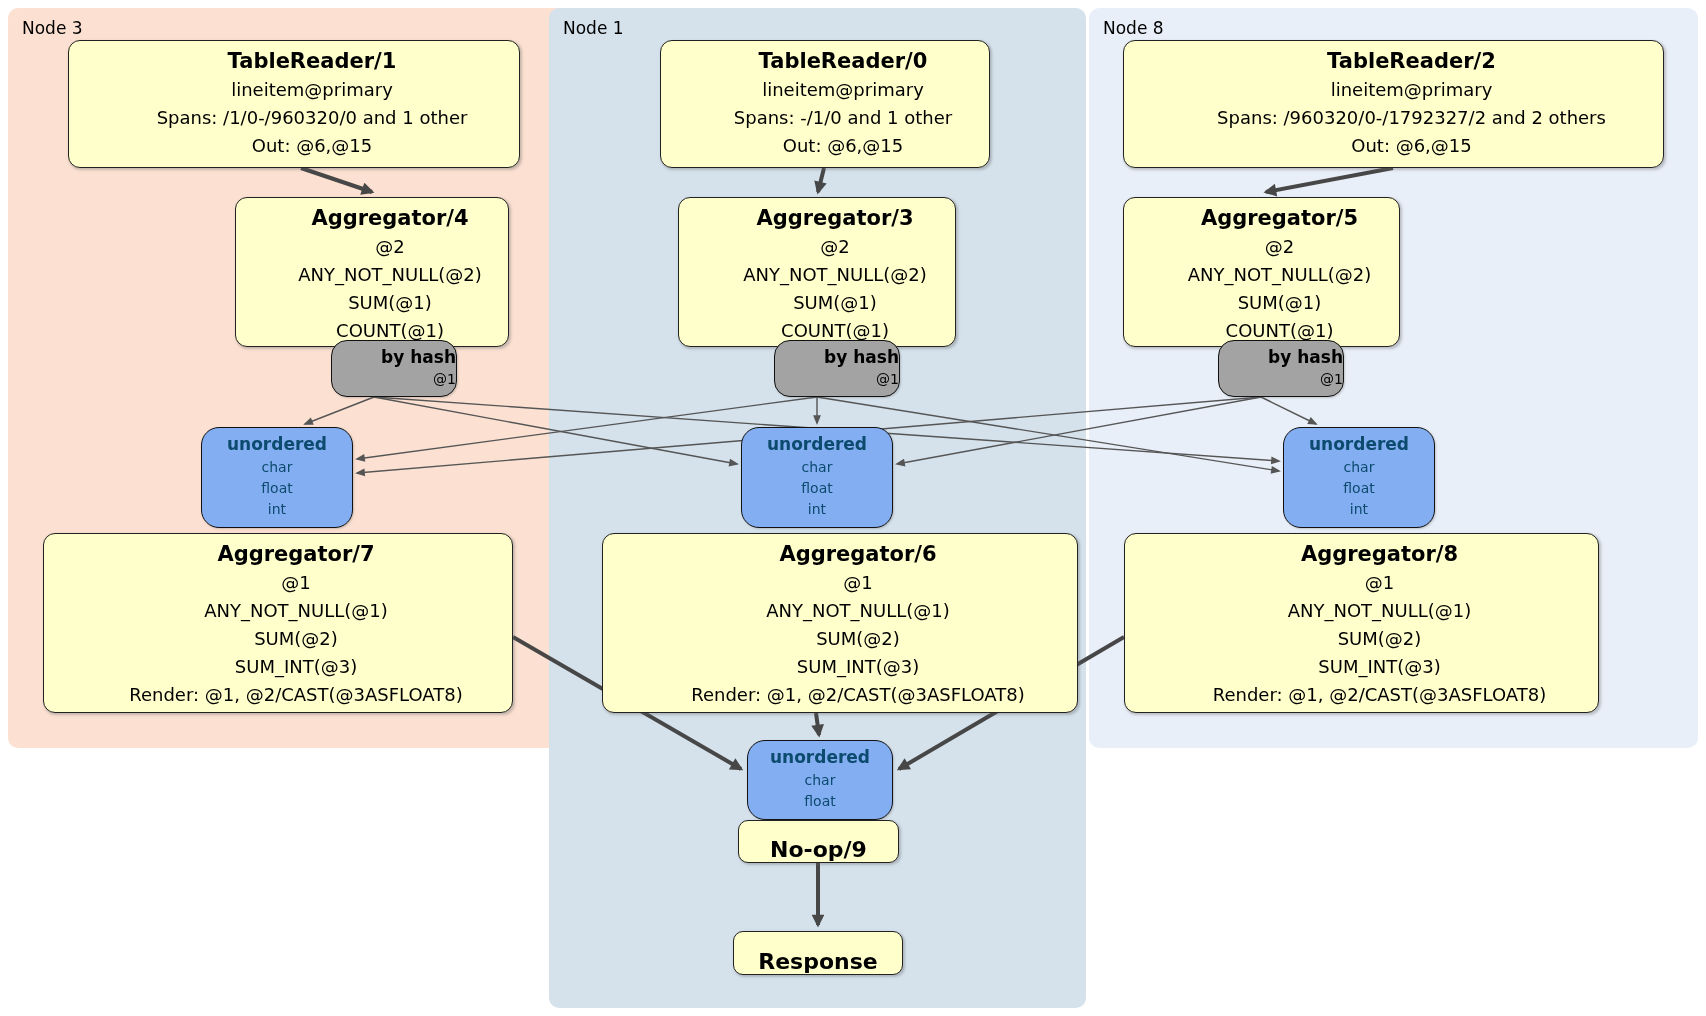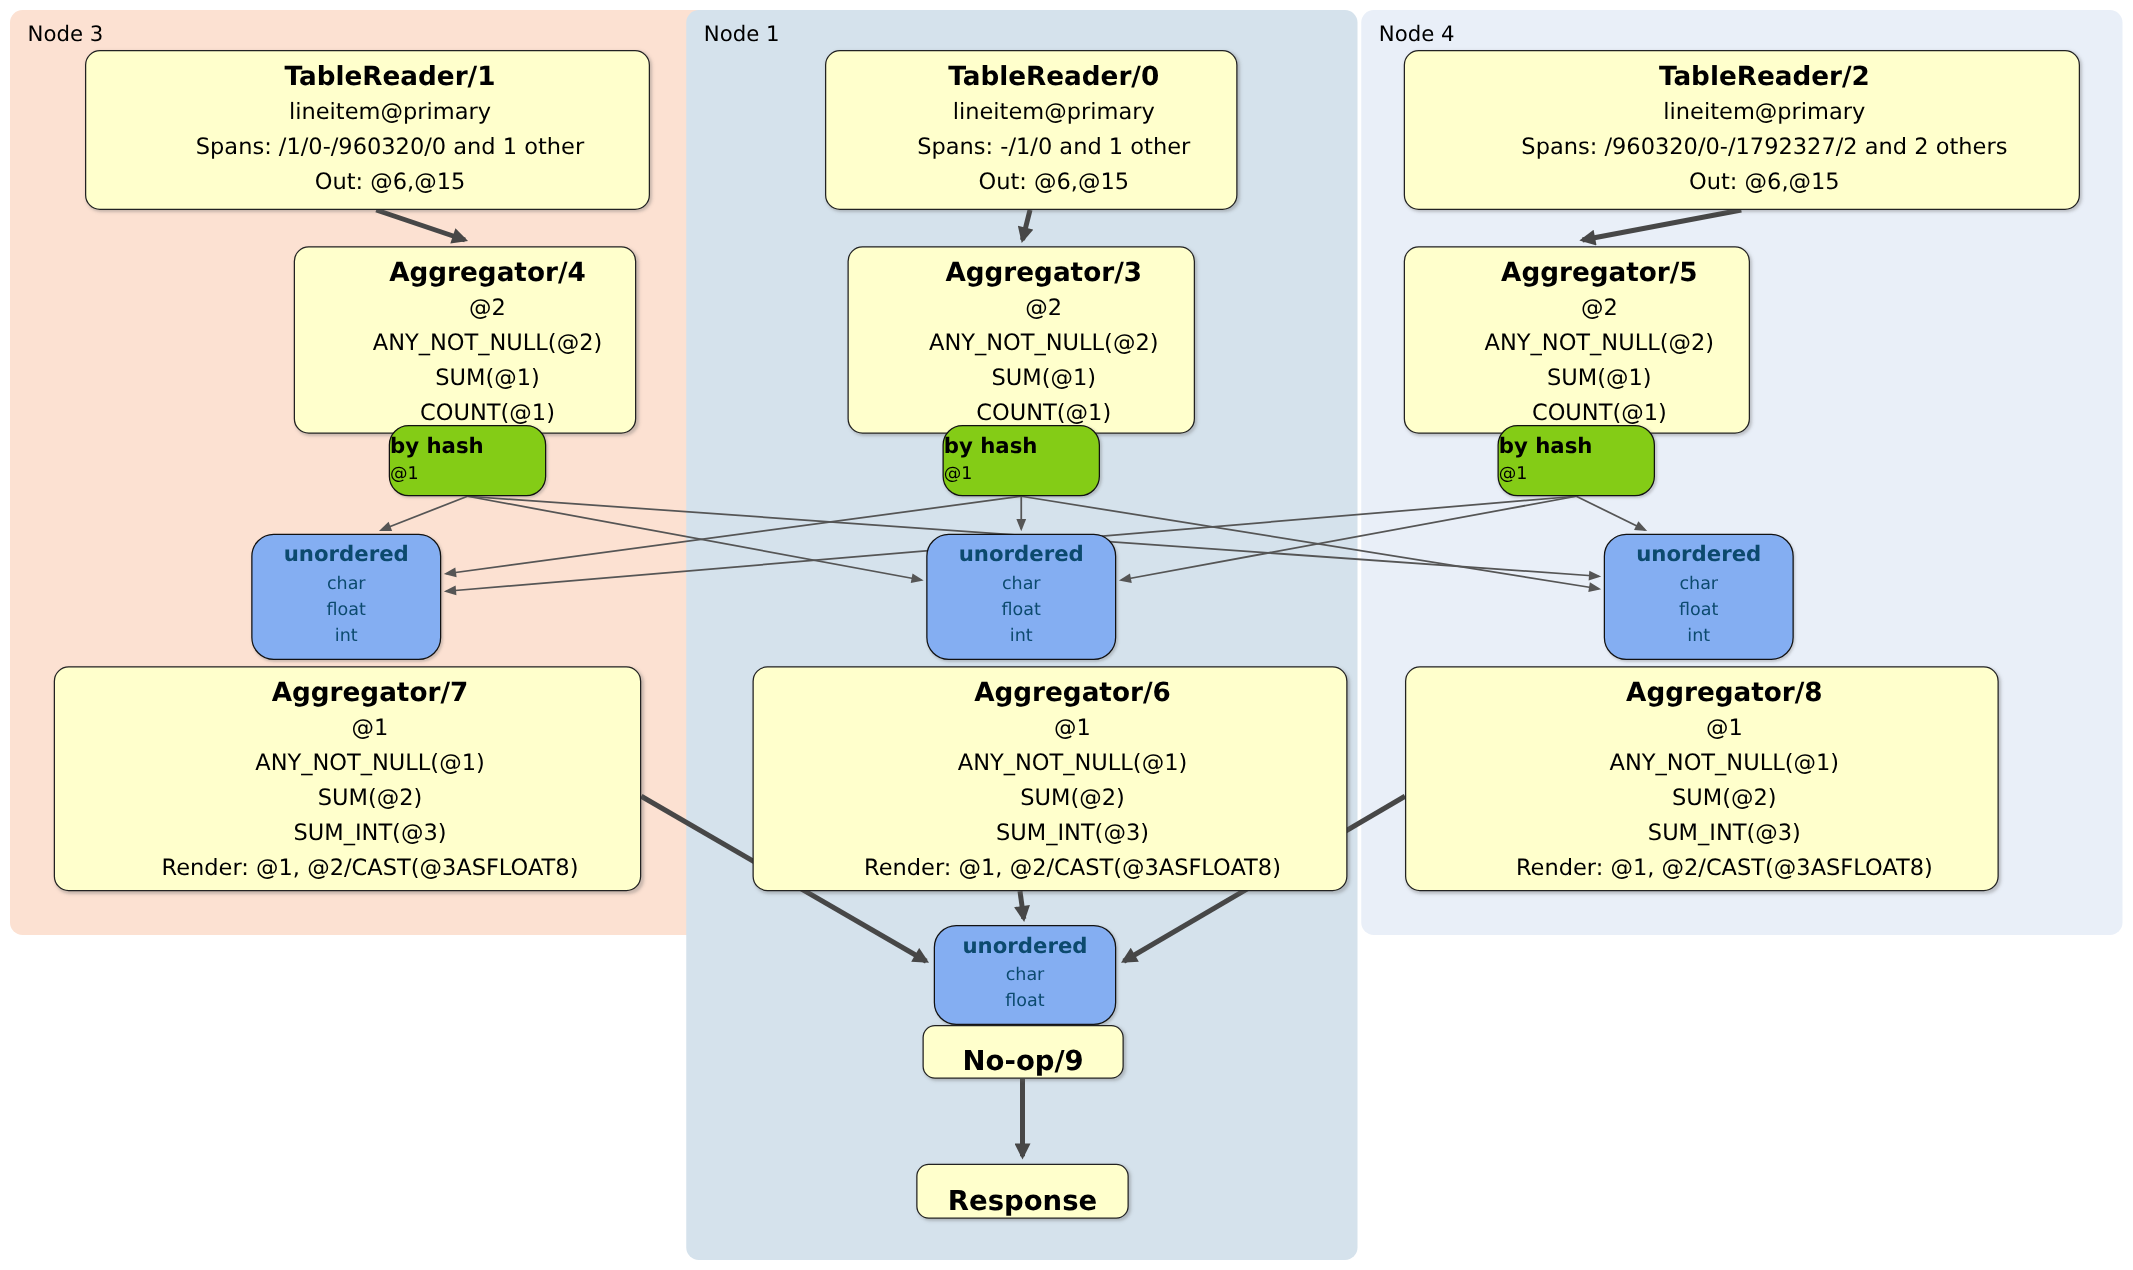--- a/index.html
+++ b/index.html
@@ -10,23 +10,23 @@
   .panel-label{padding:10px 0 0 14px;font-size:17px;color:#000;}
 
   #edges{position:absolute;left:0;top:0;z-index:5;pointer-events:none;}
 
   .pbox{position:absolute;background:#ffffcc;border:1.6px solid #222222;border-radius:12px;
         text-align:center;z-index:10;box-shadow:1.5px 1.5px 2.5px rgba(100,100,100,0.35);
         box-sizing:border-box;color:#000;padding-left:36px;}
   .pbox .title{font-weight:bold;font-size:21px;line-height:30px;padding-top:5px;white-space:nowrap;}
   .pbox .line{font-size:18px;line-height:28px;white-space:nowrap;}
 
-  .router{position:absolute;background:#84cc16;border:1.8px solid #111111;border-radius:16px;
-          text-align:left;z-index:12;box-sizing:border-box;color:#000;
-          box-shadow:1px 1px 2px rgba(100,100,100,0.3);}
+  .router{position:absolute;background:#a3a3a3;border:1.8px solid #111111;border-radius:16px;
+          text-align:right;z-index:12;box-sizing:border-box;color:#000;
+          box-shadow:1px 1px 2px rgba(100,100,100,0.3);margin-left:20px;}
   .router .rtitle{font-weight:bold;font-size:17px;line-height:25px;padding-top:4px;}
   .router .rsub{font-size:14px;line-height:19px;}
 
   .stream{position:absolute;background:#84aef2;border:1.8px solid #111111;border-radius:18px;
           text-align:center;z-index:12;box-sizing:border-box;color:#0c4a6e;
           box-shadow:1px 1px 2px rgba(100,100,100,0.3);}
   .stream .rtitle{font-weight:bold;font-size:17px;line-height:25px;padding-top:4px;}
   .stream .rsub{font-size:14px;line-height:21px;}
 
   .small-box{position:absolute;background:#ffffcc;border:1.8px solid #222222;border-radius:10px;
@@ -38,21 +38,21 @@
 
 <div id="stage">
 
   <div class="panel" style="left:8px;top:8px;width:581px;height:740px;background:#fce1d2;">
     <div class="panel-label">Node 3</div>
   </div>
   <div class="panel" style="left:549px;top:8px;width:537px;height:1000px;background:#d5e2ec;">
     <div class="panel-label">Node 1</div>
   </div>
   <div class="panel" style="left:1089px;top:8px;width:609px;height:740px;background:#e9eff8;">
-    <div class="panel-label">Node 4</div>
+    <div class="panel-label">Node 8</div>
   </div>
 
   <svg id="edges" width="1706" height="1016">
     <defs>
       <marker id="bighead" viewBox="0 0 10 10" refX="8" refY="5" markerWidth="3.6" markerHeight="3.2" orient="auto">
         <path d="M0,0 L10,5 L0,10 z" fill="#474747"></path>
       </marker>
       <marker id="smallhead" viewBox="0 0 10 10" refX="8" refY="5" markerWidth="9" markerHeight="7" orient="auto">
         <path d="M0,1 L10,5 L0,9 z" fill="#555555"></path>
       </marker>

